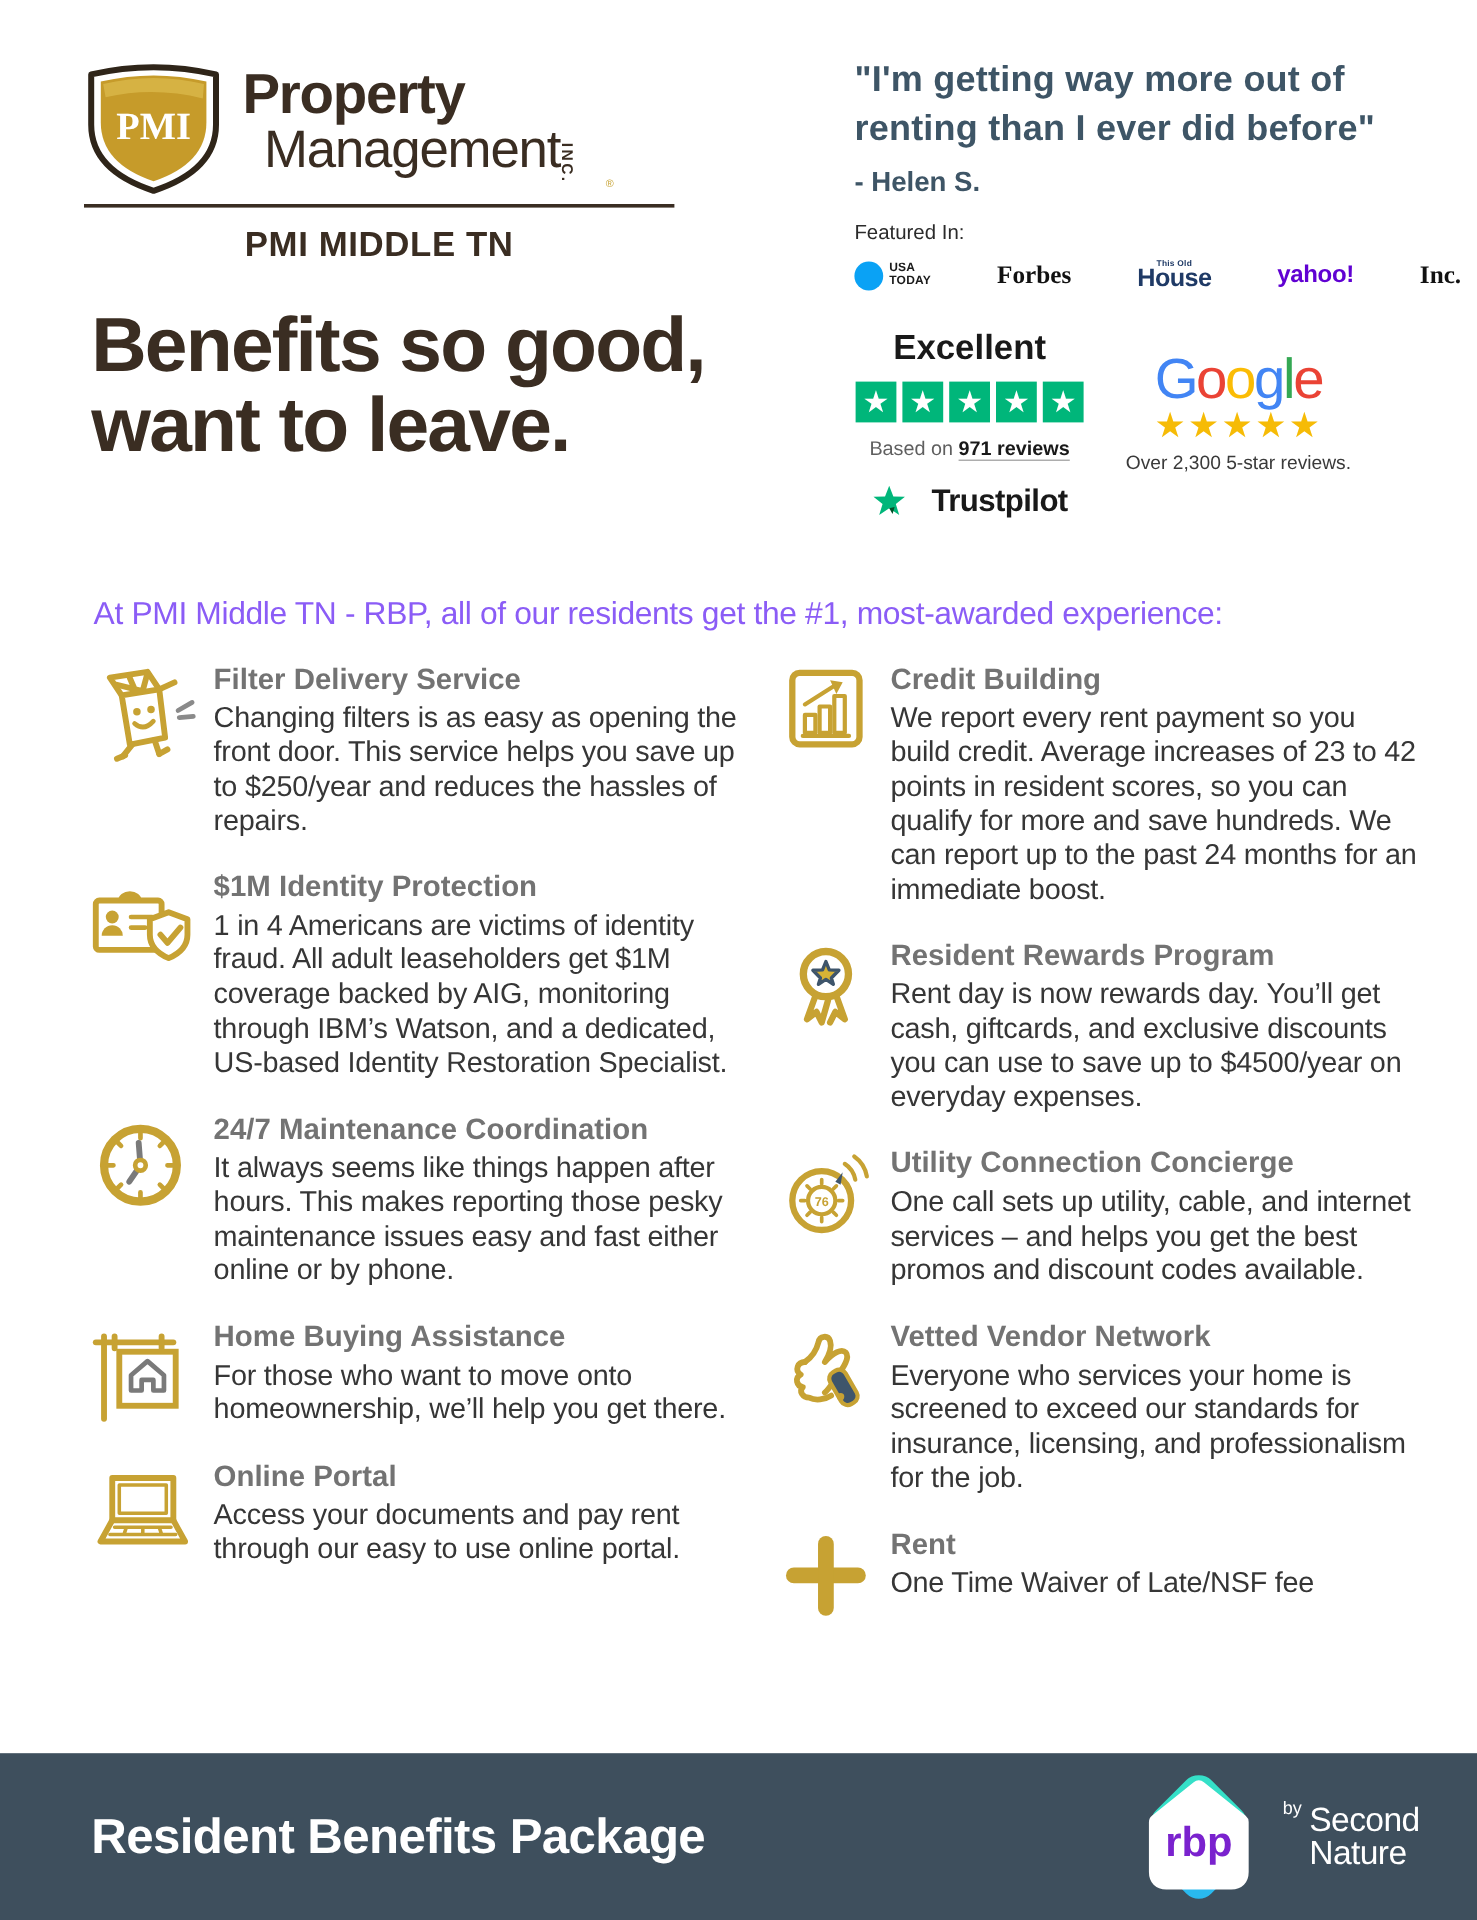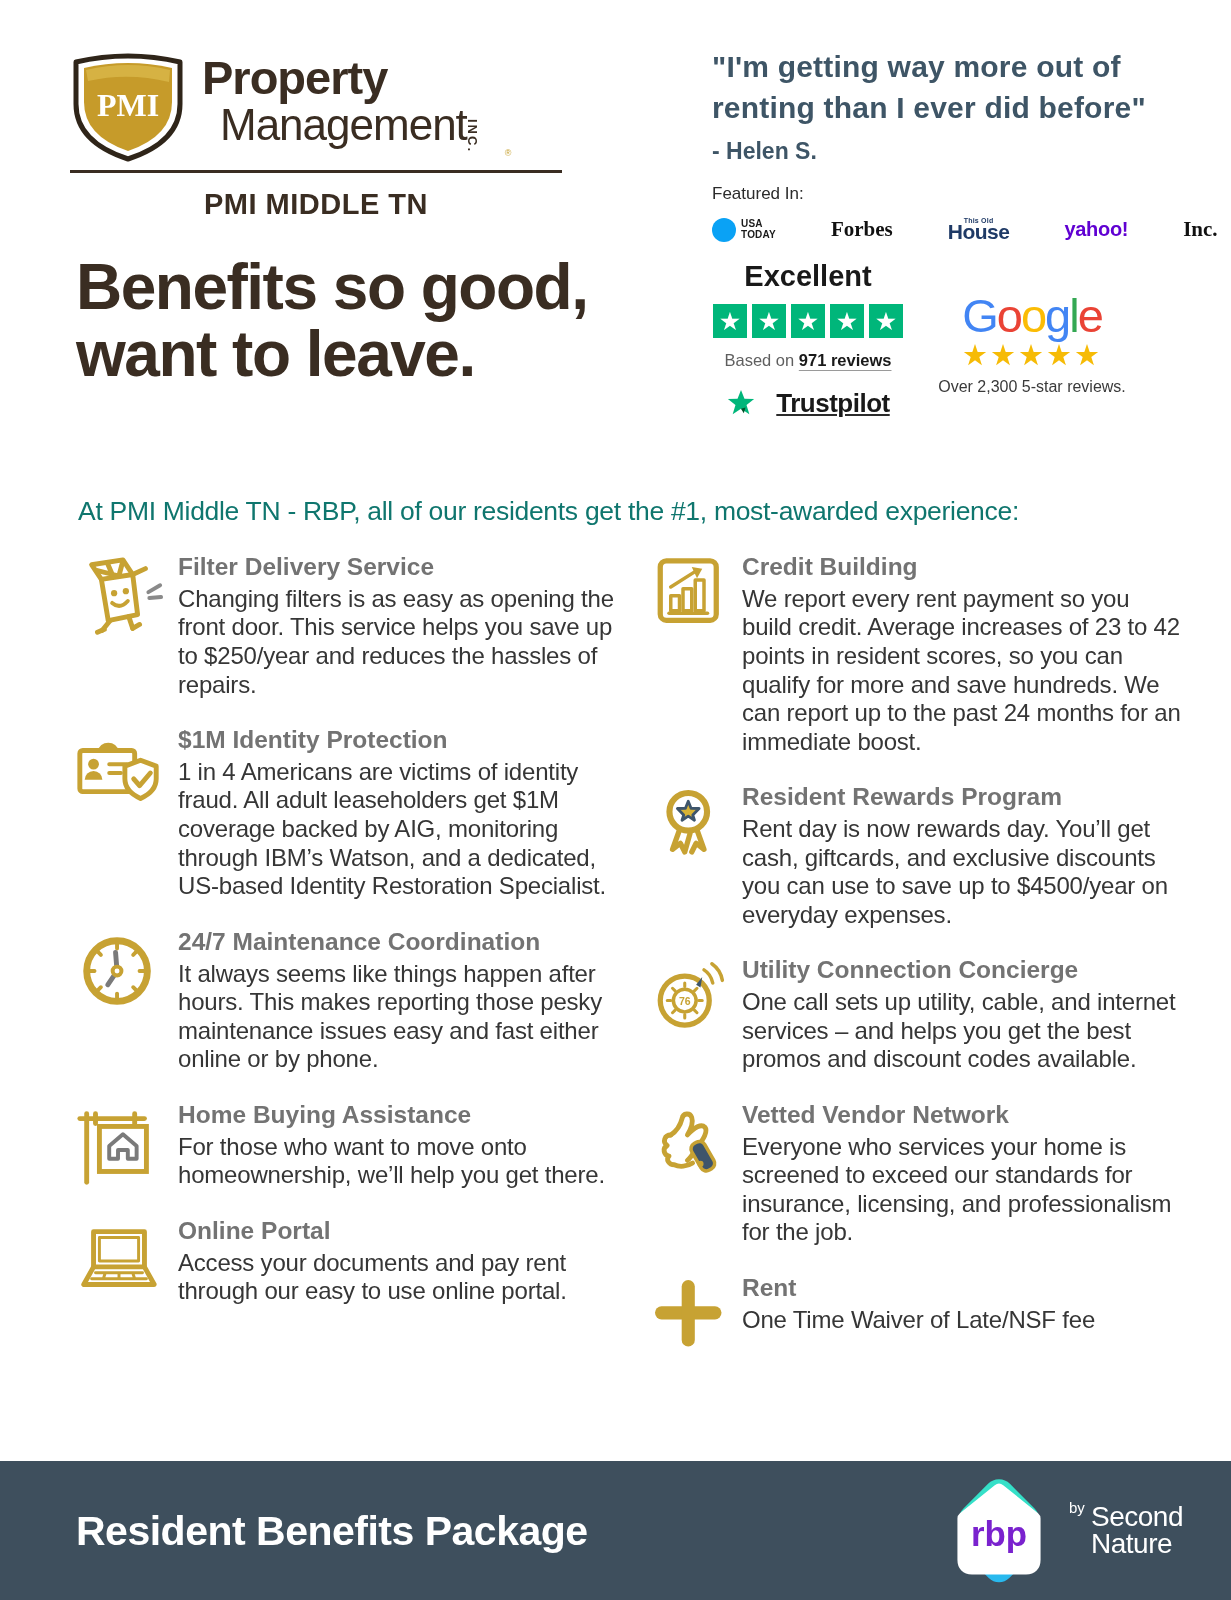--- a/index.html
+++ b/index.html
@@ -33,40 +33,40 @@
   .usat-circle { width:24px; height:24px; border-radius:50%; background:#0aa2f5; }
   .usat-text { font-size:10px; font-weight:800; color:#1a1a1a; line-height:1.05; letter-spacing:0.2px; }
   .forbes { font-family:"Liberation Serif", serif; font-size:21px; font-weight:700; color:#111; }
   .toh { color:#1f3a66; text-align:center; line-height:0.8; font-weight:800; }
   .toh-small { font-size:7px; letter-spacing:0.2px; display:block; margin-bottom:1px; }
   .toh-big { font-size:21px; letter-spacing:-0.5px; }
   .yahoo { font-size:20px; font-weight:800; color:#6001d2; letter-spacing:-0.3px; }
   .inc { font-family:"Liberation Serif", serif; font-size:21px; font-weight:800; color:#111; }
 
   
-  .tp { position:absolute; left:710px; top:260px; width:196px; text-align:center; }
+  .tp { position:absolute; left:710px; top:274px; width:196px; text-align:center; }
   .tp-excellent { font-size:29px; font-weight:700; color:#191919; }
   .tp-stars { display:flex; justify-content:center; gap:5px; margin-top:11px; }
   .tp-star-box { width:34px; height:34px; background:#00b67a; position:relative; }
   .tp-star-box::before { content:"★"; position:absolute; inset:0; color:#fff; font-size:25px; line-height:34px; text-align:center; }
   .tp-basedon { margin-top:13px; font-size:16.5px; color:#5f5f5f; }
   .tp-count { color:#191919; font-weight:700; text-decoration:underline; text-underline-offset:4px; text-decoration-color:#9a9a9a; cursor:pointer; }
-  .tp-logo-row { display:flex; justify-content:center; align-items:flex-start; gap:20px; margin-top:18px;text-decoration:underline; }
+  .tp-logo-row { display:flex; justify-content:center; align-items:flex-end; gap:20px; margin-top:18px; }
   .tp-logo-text { font-size:26px; font-weight:700; color:#191919; letter-spacing:-0.5px; }
 
   
   .google { position:absolute; left:922px; top:292px; width:220px; text-align:center; }
   .g-word { font-size:47px; font-weight:500; letter-spacing:-2px; line-height:1; }
   .g-blue { color:#4285f4; } .g-red { color:#ea4335; } .g-yellow { color:#fbbc05; } .g-green { color:#34a853; }
   .g-stars { font-size:29px; color:#f6bb06; letter-spacing:2px; line-height:1; margin-top:2px; }
   .g-caption { font-size:16px; color:#3a3a3a; margin-top:8px; }
 
   
   .headline { position:absolute; left:76px; top:254px; font-size:64px; font-weight:700; color:#3a2d22; line-height:1.04; letter-spacing:-1.5px; }
-  .intro { position:absolute; left:78px; top:496px; width:1080px; font-size:26.5px; color:#0f766e; letter-spacing:-0.3px; }
+  .intro { position:absolute; left:78px; top:496px; width:1080px; font-size:26.5px; color:#8b5cf6; letter-spacing:-0.3px; }
 
   
   .col { position:absolute; top:552px; }
   .col-left { left:72px; width:548px; }
   .col-right { left:648px; width:545px; }
   .benefit { display:flex; align-items:flex-start; margin-bottom:26px; }
   .b-icon { flex:0 0 auto; }
   .col-left .b-icon { width:94px; margin-right:12px; }
   .col-right .b-icon { width:84px; margin-right:10px; }
   .b-icon svg { width:100%; height:auto; display:block; }

